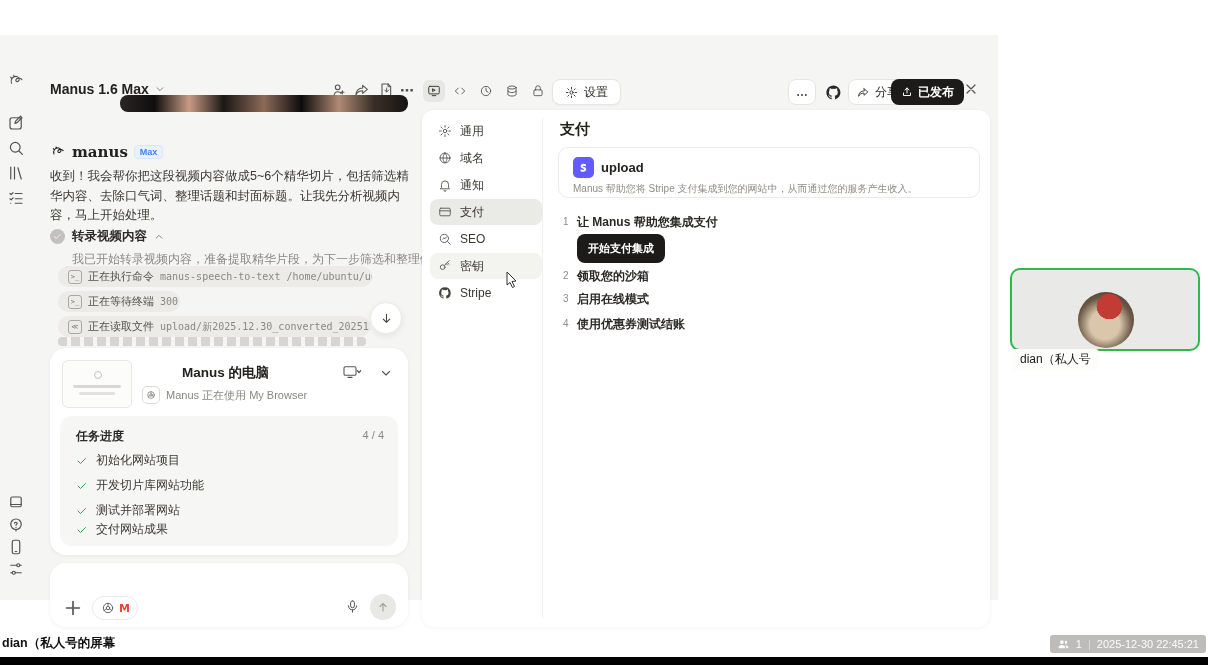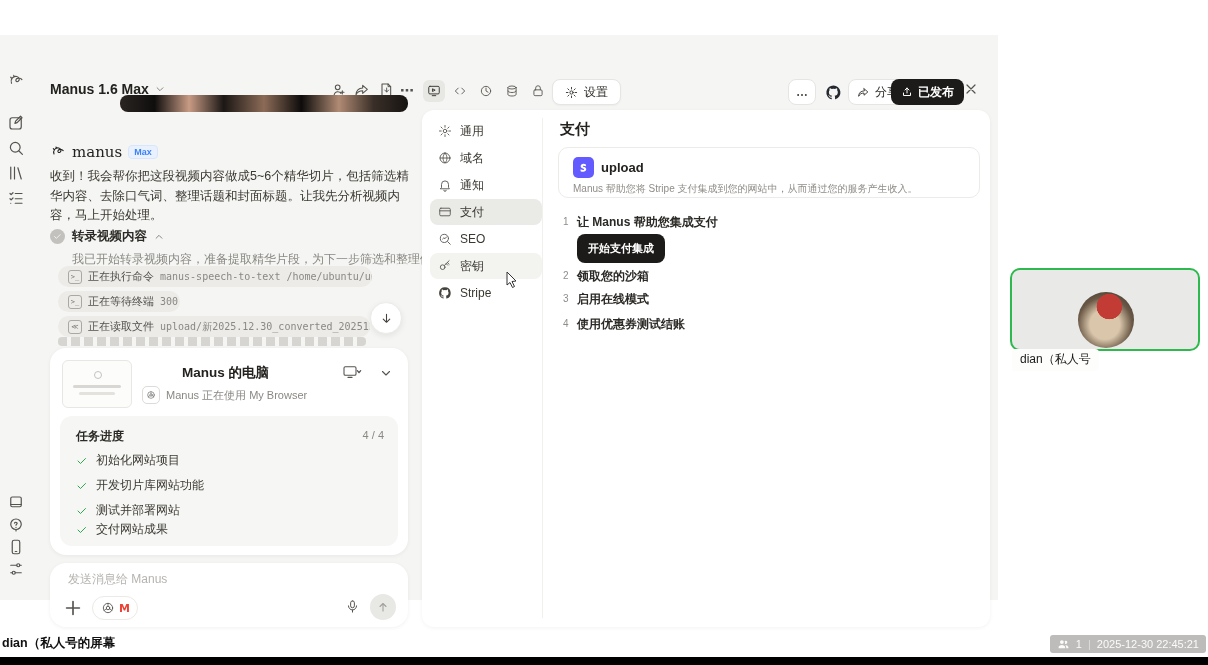--- a/index.html
+++ b/index.html
@@ -11,21 +11,21 @@
   .rail-ic{position:absolute;left:7px;width:18px;height:18px;color:#55534e;}
   .ic{stroke:currentColor;fill:none;stroke-width:1.6;stroke-linecap:round;stroke-linejoin:round;display:block;width:100%;height:100%;}
   .icf{fill:currentColor;stroke:none;display:block;width:100%;height:100%;}
   
   .chat-title{position:absolute;left:50px;top:46px;font-size:14px;font-weight:bold;color:#23221f;display:flex;gap:6px;align-items:center;}
   .chev{width:10px;height:10px;color:#8a8883;}
   .hdr-ic{position:absolute;top:47px;width:16px;height:16px;color:#55534e;}
   .vstrip{position:absolute;left:120px;top:60px;width:288px;height:17px;border-radius:8px;
      background:linear-gradient(90deg,#2a2523 0%,#0f0e0d 12%,#c89b84 24%,#1b1715 36%,#8c6b57 50%,#0d0c0b 63%,#b08a74 76%,#3a2f28 88%,#151311 100%);}
   .brandrow{position:absolute;left:50px;top:108px;display:flex;align-items:center;gap:6px;}
-  .brandword{font-family:"DejaVu Serif","Liberation Serif",serif;font-weight:normal;font-size:15px;color:#23221f;}
+  .brandword{font-family:"DejaVu Serif","Liberation Serif",serif;font-weight:bold;font-size:15px;color:#23221f;}
   .maxbadge{font-size:9px;color:#3b82f6;background:#eaf1fe;border:1px solid #d8e6fd;border-radius:4px;padding:1px 5px;font-weight:bold;}
   .intro{position:absolute;left:50px;top:132px;width:362px;font-size:12.5px;line-height:19.5px;color:#3a3831;}
   .secrow{position:absolute;left:50px;top:193px;display:flex;align-items:center;gap:7px;}
   .seccheck{width:15px;height:15px;border-radius:50%;background:#c2c1bd;display:flex;align-items:center;justify-content:center;}
   .seccheck svg{width:9px;height:9px;stroke:#fff;fill:none;stroke-width:2;stroke-linecap:round;stroke-linejoin:round;}
   .sectitle{font-size:12.5px;font-weight:bold;color:#2b2a26;}
   .secdesc{position:absolute;left:72px;top:216px;font-size:12px;color:#8a8883;white-space:nowrap;}
   .cmd{position:absolute;left:58px;height:21px;background:#ecebe8;border-radius:11px;display:flex;align-items:center;gap:6px;padding:0 10px;white-space:nowrap;overflow:hidden;}
   .cmdic{width:12px;height:12px;border:1px solid #a9a8a3;border-radius:3px;color:#76746f;flex:0 0 auto;display:flex;align-items:center;justify-content:center;font-size:7px;font-family:"DejaVu Sans Mono",monospace;}
   .cmdlabel{font-size:11px;color:#53524d;}
@@ -286,21 +286,20 @@
         <div class="task" style="top:105px">
           <svg viewBox="0 0 24 24">
               <path d="M4 12l5 5 10-10"></path>
             </svg>
           <span>交付网站成果</span>
         </div>
       </div>
     </div>
 
     <div class="composer">
-      <input type="text" placeholder="发送消息给 Manus" style="">
       <div class="plusbtn">
         <svg class="ic" viewBox="0 0 24 24">
             <path d="M12 5v14M5 12h14" style="stroke-width:1.8"></path>
           </svg>
       </div>
       <div class="connpill">
         <span style="width:14px;height:14px;color:#5c5a55">
             <svg class="ic" viewBox="0 0 24 24">
               <circle cx="12" cy="12" r="8"></circle>
               <circle cx="12" cy="12" r="3"></circle>

